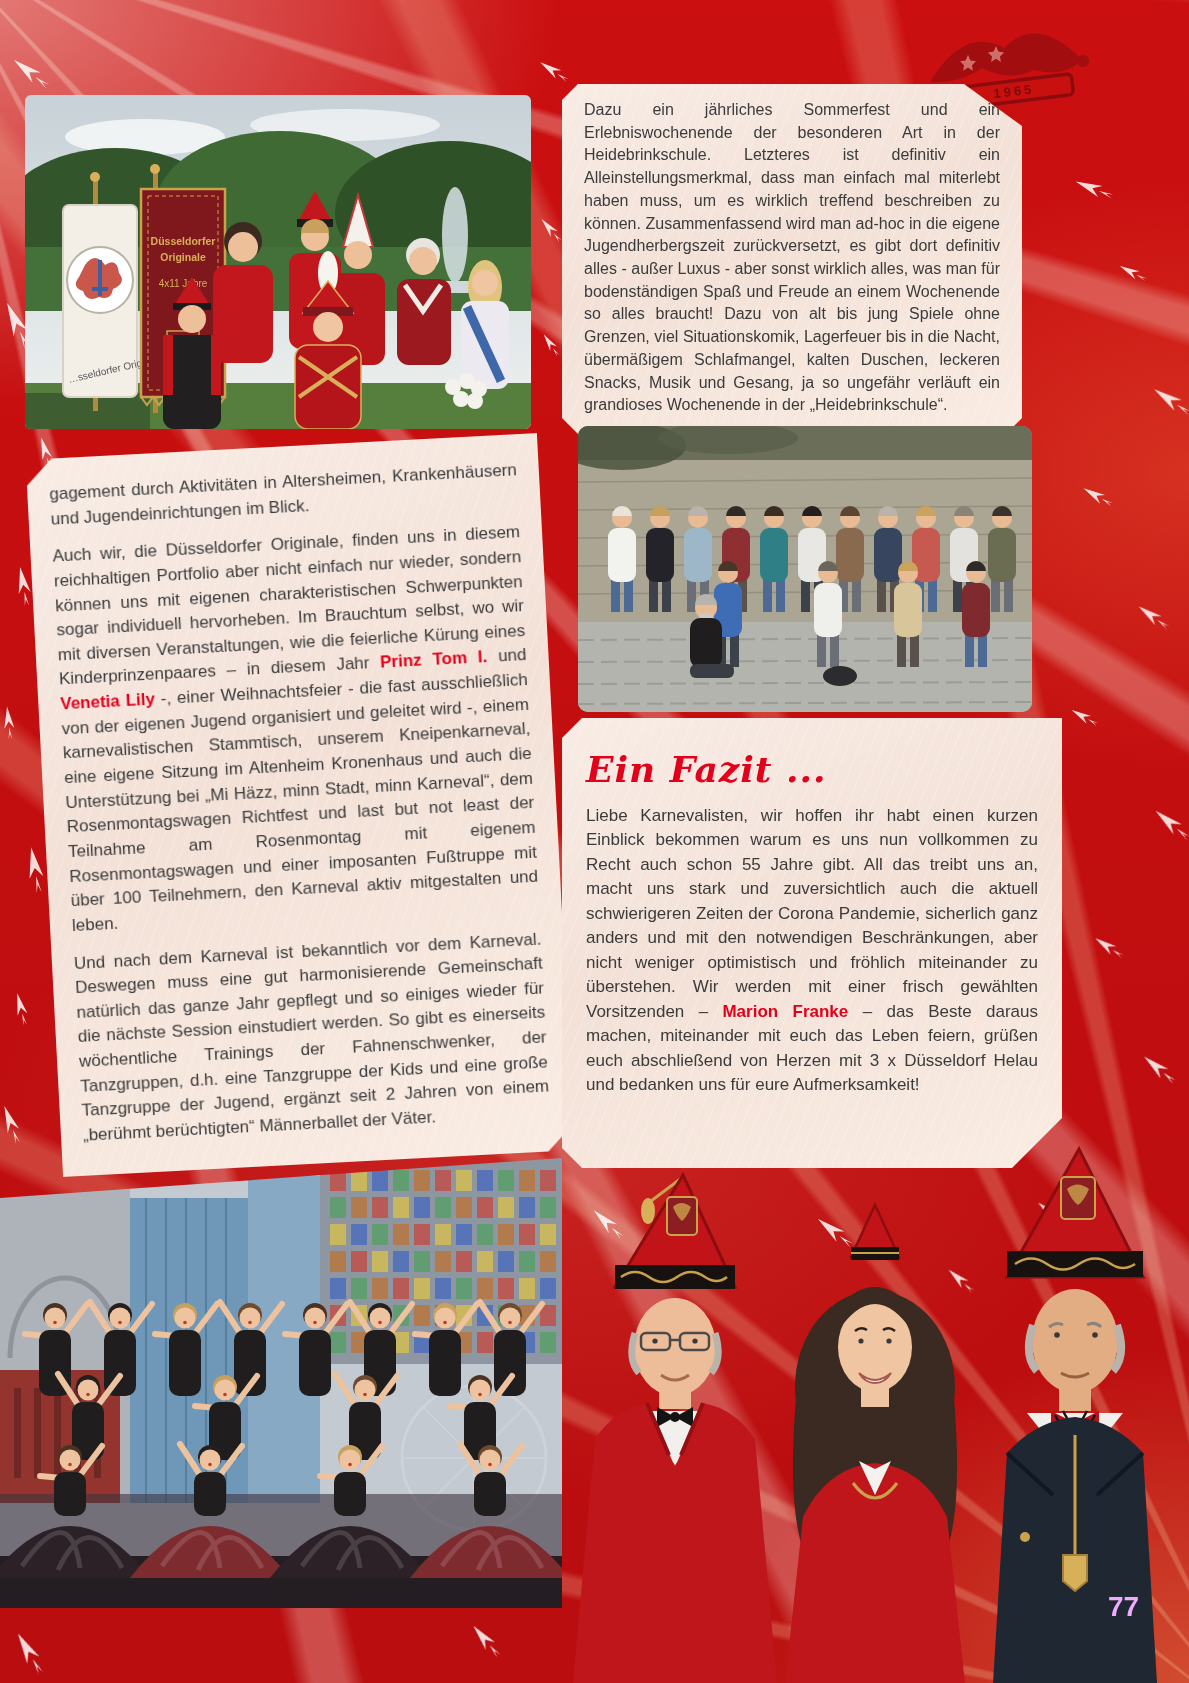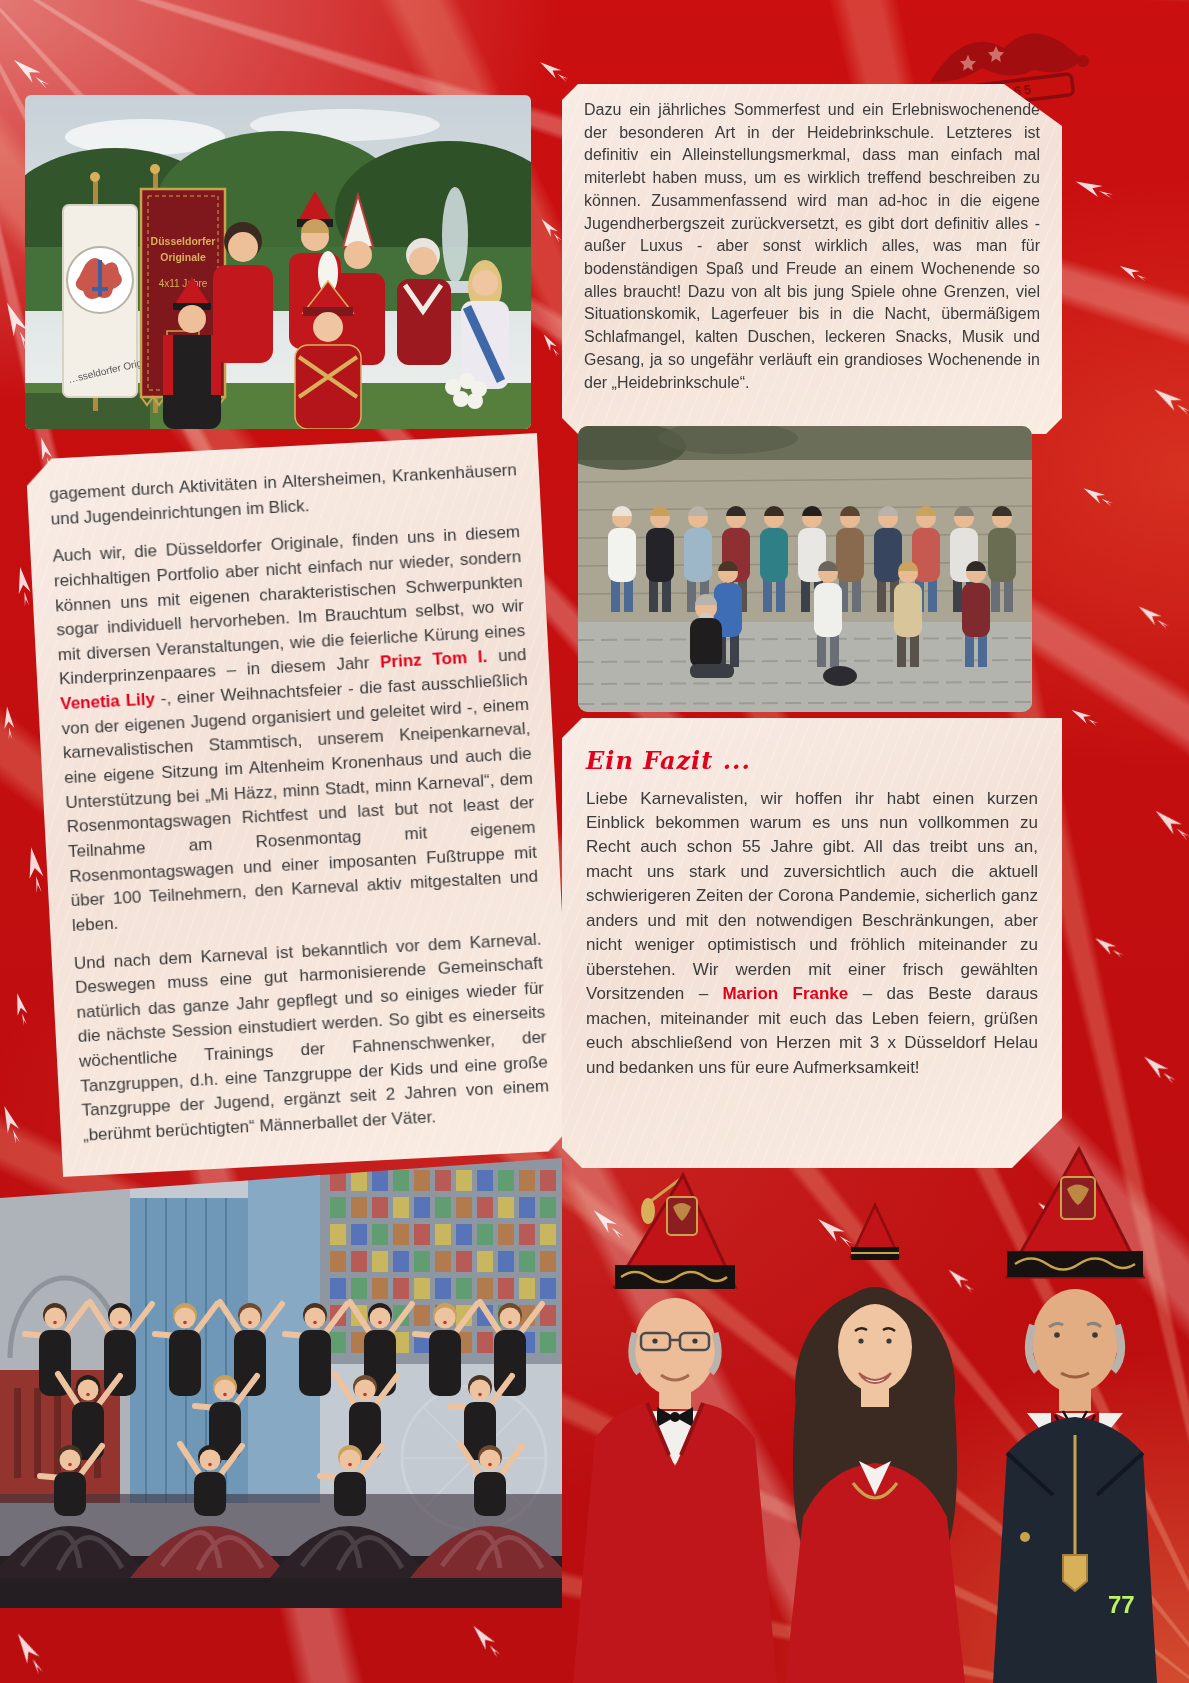--- a/index.html
+++ b/index.html
@@ -14,42 +14,42 @@
       radial-gradient(ellipse 760px 560px at 100% 100%, rgba(255,196,110,.35), rgba(255,255,255,0) 60%),
       radial-gradient(ellipse 640px 460px at 100% 28%, rgba(255,140,80,.28), rgba(255,255,255,0) 65%),
       radial-gradient(ellipse 800px 500px at 45% 68%, rgba(255,180,150,.14), rgba(255,255,255,0) 70%),
       linear-gradient(#cb0f10,#b90d0f);}
   .sparks{position:absolute;inset:0;z-index:1;}
   
   .panel{position:absolute;background:linear-gradient(160deg,#f8ece5 0%,#f3e1d7 45%,#f9ece3 100%);}
   .panel::after{content:"";position:absolute;inset:0;pointer-events:none;opacity:.5;
     background:repeating-linear-gradient(112deg, rgba(255,255,255,.5) 0 1px, rgba(255,255,255,0) 1px 11px);}
   .panel p{position:relative;z-index:1;margin:0 0 13px 0;text-align:justify;}
-  .intro-panel{left:562px;top:84px;width:500px;height:350px;z-index:2;padding:15px 22px;box-sizing:border-box;
+  .intro-panel{left:562px;top:84px;width:460px;height:350px;z-index:2;padding:15px 22px;box-sizing:border-box;
     font-size:16px;line-height:1.42;
     clip-path:polygon(16px 0, calc(100% - 58px) 0, 100% 42px, 100% calc(100% - 16px), calc(100% - 16px) 100%, 16px 100%, 0 calc(100% - 16px), 0 16px);}
   .left-panel{left:44px;top:446px;width:512px;height:718px;z-index:2;padding:24px 22px;box-sizing:border-box;
     font-size:17px;line-height:1.45;transform:rotate(-3deg);
     clip-path:polygon(26px 0, 100% 0, 100% calc(100% - 26px), calc(100% - 26px) 100%, 0 100%, 0 26px);}
   .fazit-panel{left:562px;top:718px;width:500px;height:450px;z-index:3;padding:24px 24px;box-sizing:border-box;
     font-size:17px;line-height:1.44;
     clip-path:polygon(20px 0, 100% 0, 100% calc(100% - 50px), calc(100% - 50px) 100%, 20px 100%, 0 calc(100% - 20px), 0 20px);}
   .fazit-heading{position:relative;z-index:1;margin:2px 0 8px 0;color:#e2001a;
-    font-family:"DejaVu Serif",serif;font-style:italic;font-weight:bold;font-size:24px;letter-spacing:1px;}
+    font-family:"DejaVu Serif",serif;font-style:italic;font-weight:bold;font-size:36px;letter-spacing:1px;}
   .accent{color:#e2001a;font-weight:bold;}
   .signature{color:#e2001a;font-weight:bold;margin-top:40px !important;letter-spacing:.3px;}
   
   figure{margin:0;}
   .photo1{position:absolute;left:25px;top:95px;width:506px;height:334px;z-index:2;border-radius:6px;overflow:hidden;}
   .photo2{position:absolute;left:578px;top:426px;width:454px;height:286px;z-index:3;border-radius:10px;overflow:hidden;}
   .photo3{position:absolute;left:0;top:1158px;width:562px;height:450px;z-index:4;
     clip-path:polygon(0 40px, 100% 0, 100% 100%, 0 100%);}
   .photo4{position:absolute;left:555px;top:1135px;width:634px;height:548px;z-index:5;}
   .logo{position:absolute;left:912px;top:10px;width:190px;height:110px;z-index:2;}
-  .page-number{position:absolute;left:1108px;top:1591px;z-index:6;color:#bef264;font-weight:bold;font-size:24px;}
+  .page-number{position:absolute;left:1108px;top:1591px;z-index:6;color:#f0abfc;font-weight:bold;font-size:28px;}
   svg text{font-family:"Liberation Sans",sans-serif;}
 </style>
 </head>
 <body>
 
 <div class="page">
 
   <div class="bg"></div>
 
   <svg class="sparks" width="1189" height="1683" viewBox="0 0 1189 1683">

